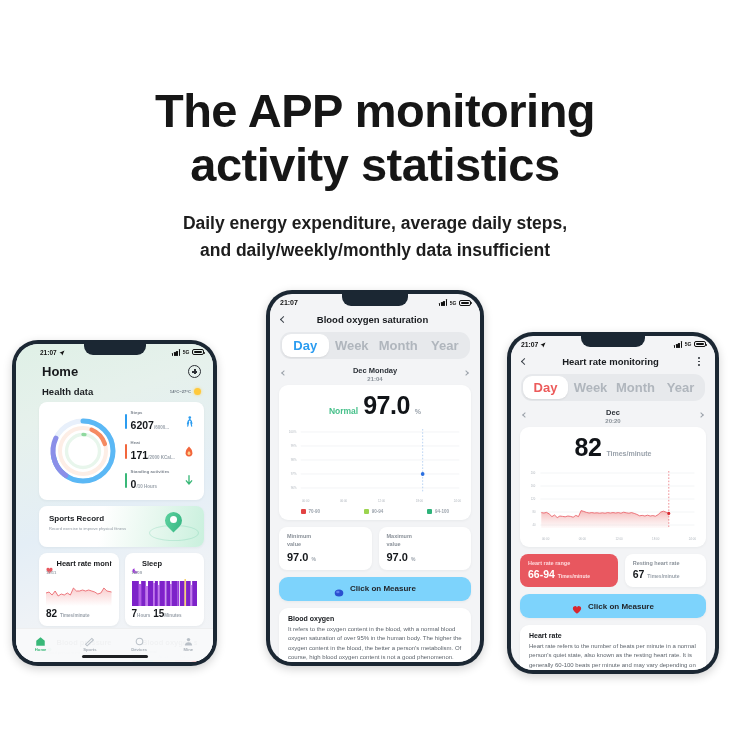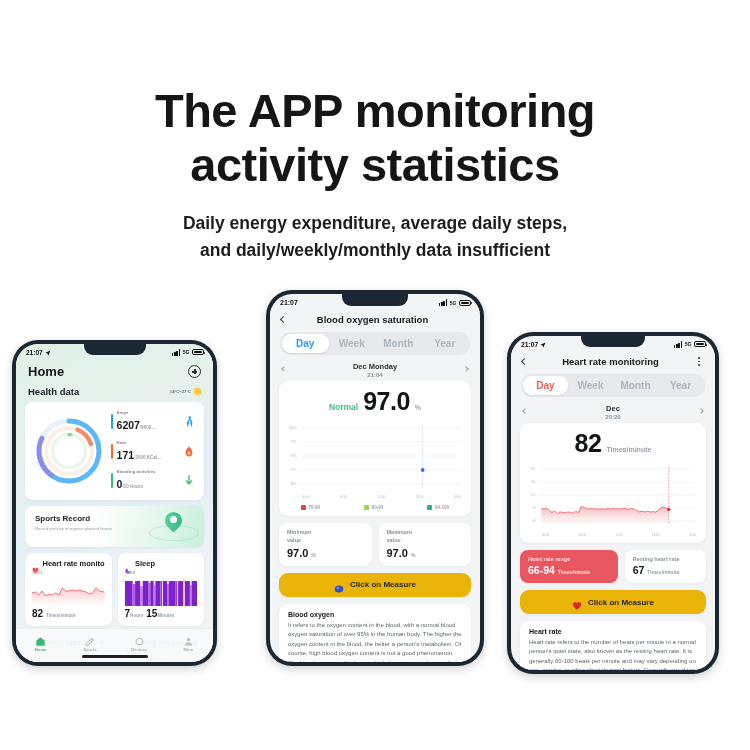--- a/index.html
+++ b/index.html
@@ -55,21 +55,21 @@
   .batt::after{content:"";position:absolute;left:1px;top:1px;bottom:1px;right:1px;background:#111;border-radius:1px;}
   .batt::before{content:"";position:absolute;right:-2.3px;top:1.6px;width:1.3px;height:2.4px;background:#111;border-radius:0 1px 1px 0;}
 
   
   #phone-home { left:12px; top:340px; width:205px; height:326px; }
   #phone-home .notch { width:62px; height:11px; }
   .home-bg {
     position:absolute; inset:0;
     background:linear-gradient(160deg,#dff0e6 0%,#e6f1ec 22%,#e4eef6 52%,#eef2f6 72%,#f4f5f7 100%);
   }
-  .home-scroll { position:relative; height:100%; }
+  .home-scroll { position:relative; height:100%;padding-left:14px; }
   .home-title-row { display:flex; align-items:center; justify-content:space-between; padding:6px 12px 0 12px; }
   .home-title { font-size:13px; font-weight:700; color:#16181b; }
   .plus-ico { width:13px; height:13px; border:1.2px solid #2b2f34; border-radius:50%; position:relative; }
   .plus-ico::before,.plus-ico::after{content:"";position:absolute;background:#2b2f34;}
   .plus-ico::before{left:2.6px;right:2.6px;top:5.4px;height:1.2px;}
   .plus-ico::after{top:2.6px;bottom:2.6px;left:5.4px;width:1.2px;}
 
   .section-row { display:flex; align-items:center; justify-content:space-between; padding:7px 12px 5px 12px; }
   .section-title { font-size:9.5px; font-weight:700; color:#1b1e22; }
   .weather { display:flex; align-items:center; gap:3px; font-size:4.2px; color:#6d7782; font-weight:600; }
@@ -131,21 +131,21 @@
   #phone-spo2 { left:266px; top:290px; width:218px; height:376px; }
   #phone-spo2 .notch { width:66px; height:12px; }
   #phone-spo2 .screen { background:#f3f4f6; }
   .navbar { display:flex; align-items:center; padding:6px 11px 7px 11px; background:#f3f4f6; }
   .chev-l { width:5px; height:5px; border-left:1.3px solid #3b4149; border-bottom:1.3px solid #3b4149; transform:rotate(45deg); }
   .nav-title { flex:1; text-align:center; font-size:9.5px; font-weight:600; color:#181b1f; }
   .kebab { display:flex; flex-direction:column; gap:1.4px; align-items:center; width:10px; }
   .kebab i { width:1.8px; height:1.8px; border-radius:50%; background:#2e333a; display:block; }
 
   .segbar { display:flex; margin:0 10px; background:#e7e9ec; border-radius:11px; padding:2px; }
-  .seg { flex:1; text-align:center; font-size:10px; font-weight:700; color:#b0b6bd; padding:4px 0; border-radius:9px; }
+  .seg { flex:1; text-align:center; font-size:13px; font-weight:700; color:#b0b6bd; padding:4px 0; border-radius:9px; }
   .seg.on { background:#fff; color:#2b9cf0; box-shadow:0 1px 2px rgba(0,0,0,.07); }
   .seg.on.red { color:#ec5b5b; }
 
   .datepick { display:flex; align-items:flex-end; justify-content:space-between; padding:7px 12px 1px 12px; }
   .dp-label { font-size:7.5px; font-weight:700; color:#2c3views; color:#2b3037; }
   .chev-s { width:4px; height:4px; border-top:1.1px solid #9aa1a9; border-right:1.1px solid #9aa1a9; }
   .chev-s.l { transform:rotate(-135deg); }
   .chev-s.r { transform:rotate(45deg); }
   .dp-time { text-align:center; font-size:6px; color:#8a9199; font-weight:600; padding-bottom:3px; }
 
@@ -160,21 +160,21 @@
   .legend { display:flex; justify-content:space-between; padding:6px 14px 0 14px; }
   .lg { display:flex; align-items:center; gap:3px; font-size:4.5px; color:#9aa2ab; font-weight:600; }
   .lg i { width:4.5px; height:4.5px; border-radius:1px; display:block; }
 
   .two { display:flex; gap:7px; margin:7px 9px 0 9px; }
   .minmax { flex:1; background:#fff; border-radius:8px; padding:6px 8px 7px 8px; box-shadow:0 1px 3px rgba(20,30,45,.05); }
   .mm-lbl { font-size:5.5px; color:#8a9199; font-weight:600; line-height:1.45; }
   .mm-val { font-size:11px; font-weight:800; color:#14171b; margin-top:2px; }
   .mm-val small { font-size:5px; font-weight:600; color:#9aa2ab; }
 
-  .measure { background:#eab308; border-radius:9px; margin:7px 9px 0 9px; padding:7px 0; display:flex; align-items:center; justify-content:center; gap:6px; box-shadow:0 1px 3px rgba(20,30,45,.05); }
+  .measure { background:#7dd3fc; border-radius:9px; margin:7px 9px 0 9px; padding:7px 0; display:flex; align-items:center; justify-content:center; gap:6px; box-shadow:0 1px 3px rgba(20,30,45,.05); }
   .measure .mi { width:10px; height:10px; }
   .measure .ml { font-size:8px; font-weight:700; color:#22262b; }
 
   .infocard { background:#fff; border-radius:9px; margin:7px 9px 0 9px; padding:7px 9px 9px 9px; box-shadow:0 1px 3px rgba(20,30,45,.05); }
   .info-title { font-size:7px; font-weight:800; color:#16191d; }
   .info-body { font-size:6px; color:#5d646c; line-height:1.58; margin-top:3px; text-align:left; }
 
   
   #phone-hr { left:507px; top:332px; width:212px; height:342px; }
   #phone-hr .notch { width:64px; height:11px; }

